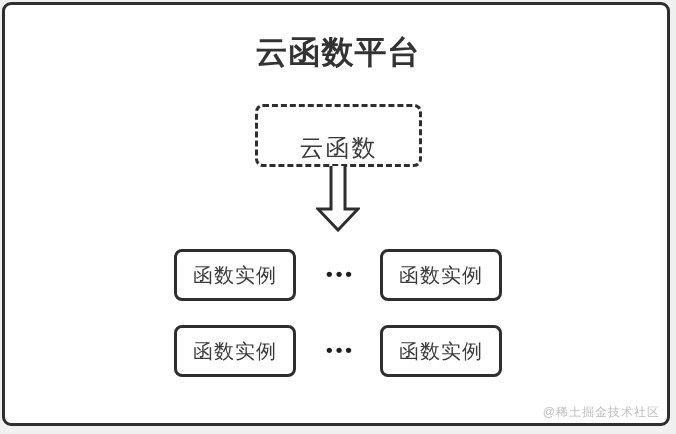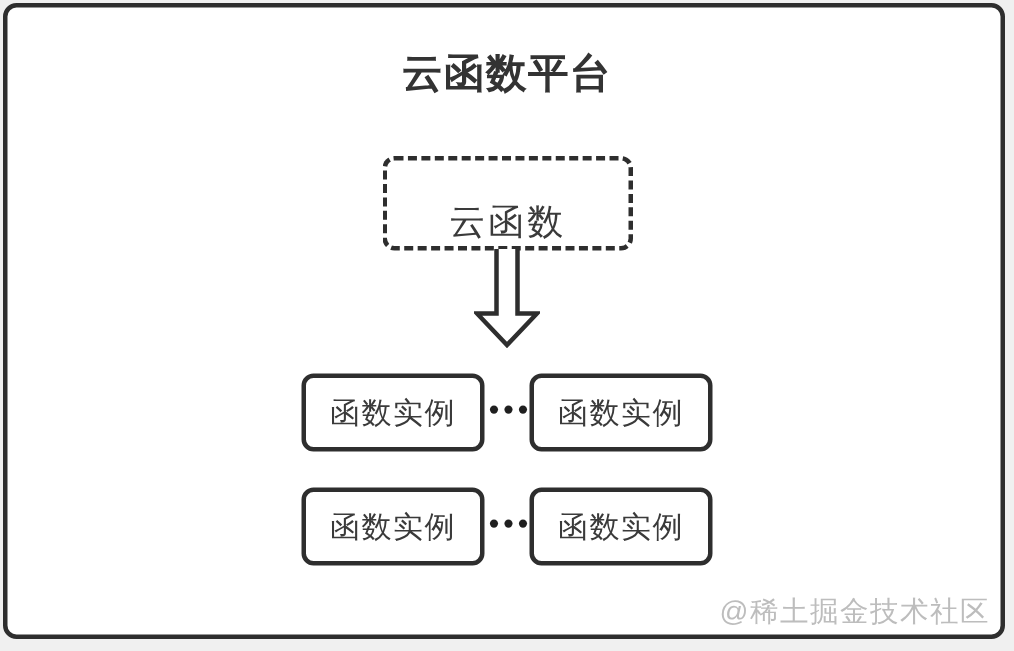--- a/index.html
+++ b/index.html
@@ -25,21 +25,21 @@
     background: var(--frame-bg, #ffffff);
     border: 3px solid var(--line-color, #2e2e2e);
     border-radius: 9px;
   }
   .title {
     position: absolute;
     top: 31px;
     left: 0;
     width: 676px;
     text-align: center;
-    font-size: 27px;
+    font-size: 32px;
     font-weight: bold;
     letter-spacing: 1px;
     color: var(--title-color, #333333);
   }
   .dashed-box {
     position: absolute;
     left: 255px;
     top: 104px;
     width: 167px;
     height: 63px;
@@ -61,20 +61,21 @@
     width: 44px;
     height: 66px;
   }
   .row {
     position: absolute;
     left: 0;
     width: 676px;
     display: flex;
     justify-content: center;
     align-items: center;
+    gap: 27px;
   }
   .row-1 { top: 249px; }
   .row-2 { top: 325px; }
   .inst-box {
     width: 122px;
     height: 52px;
     box-sizing: border-box;
     border: 3px solid var(--line-color, #2e2e2e);
     border-radius: 8px;
     background: var(--frame-bg, #ffffff);
@@ -93,21 +94,21 @@
     font-size: 19px;
     font-weight: bold;
     letter-spacing: 3px;
     text-indent: 3px;
     color: var(--dots-color, #1f1f1f);
   }
   .watermark {
     position: absolute;
     right: 16px;
     bottom: 13px;
-    font-size: 19px;
+    font-size: 12px;
     letter-spacing: 1px;
     color: var(--watermark-color, #bdbdbd);
     margin-left: 13px;
   }
 </style>
 </head>
 <body>
 
 <div class="stage">
 

